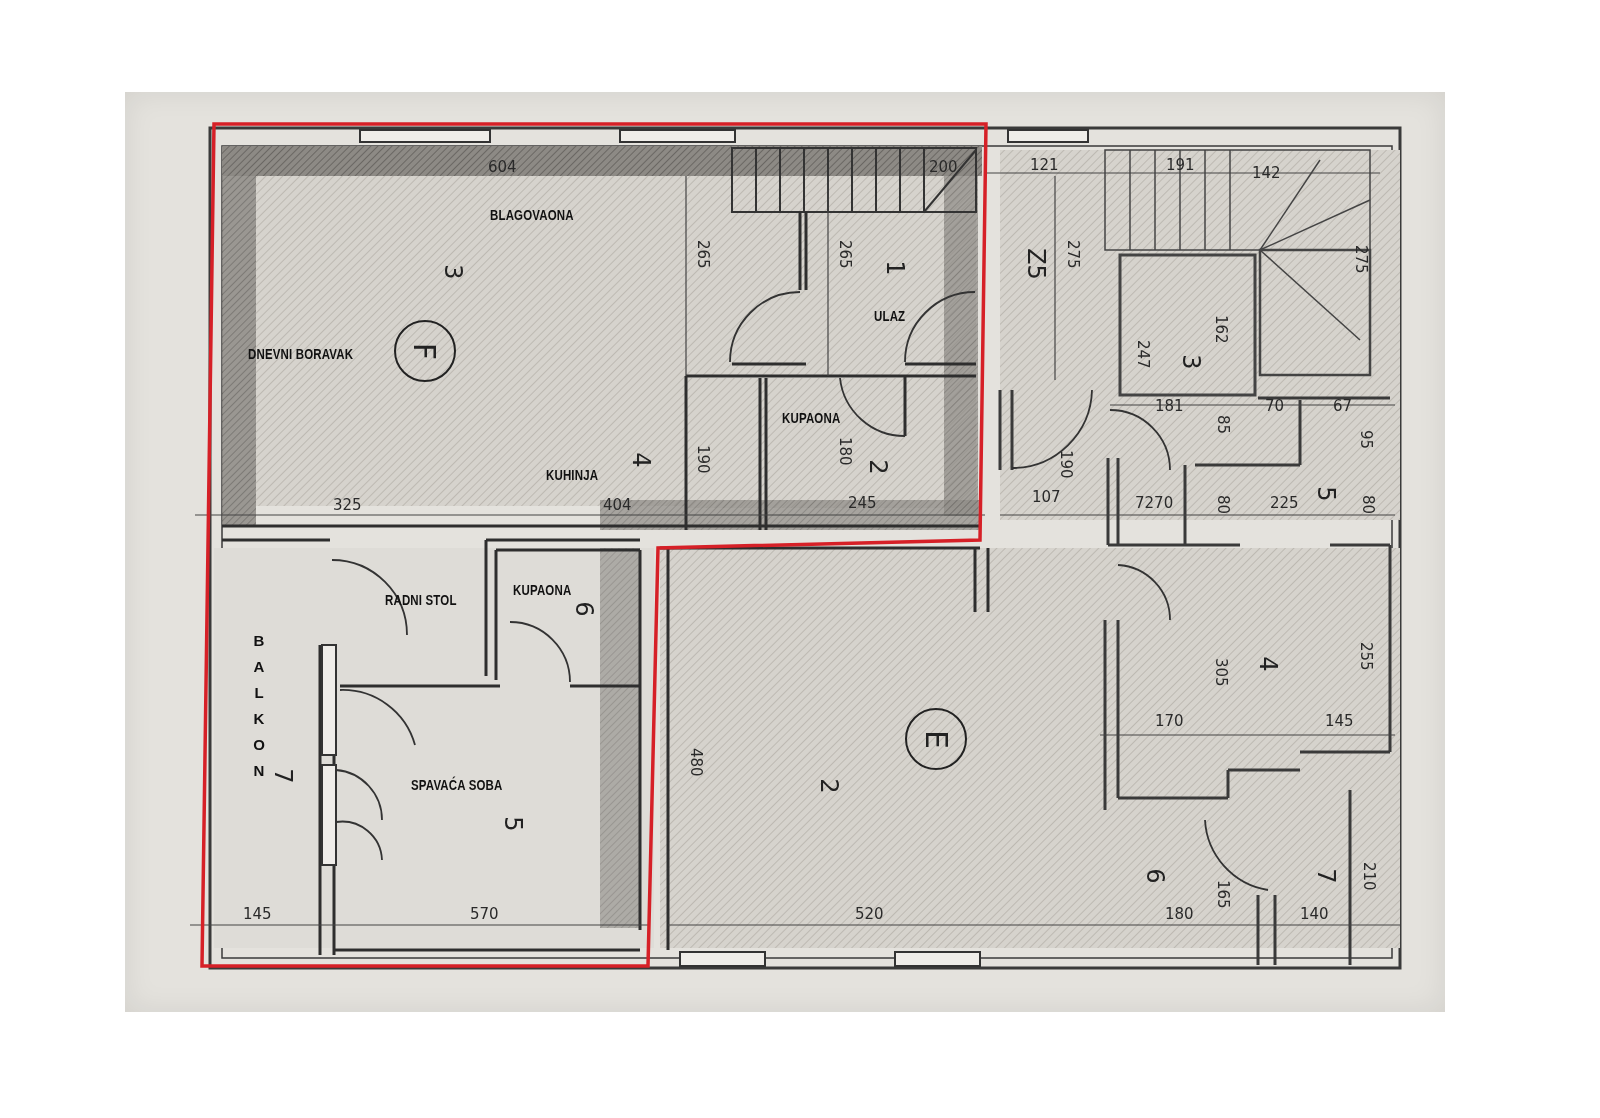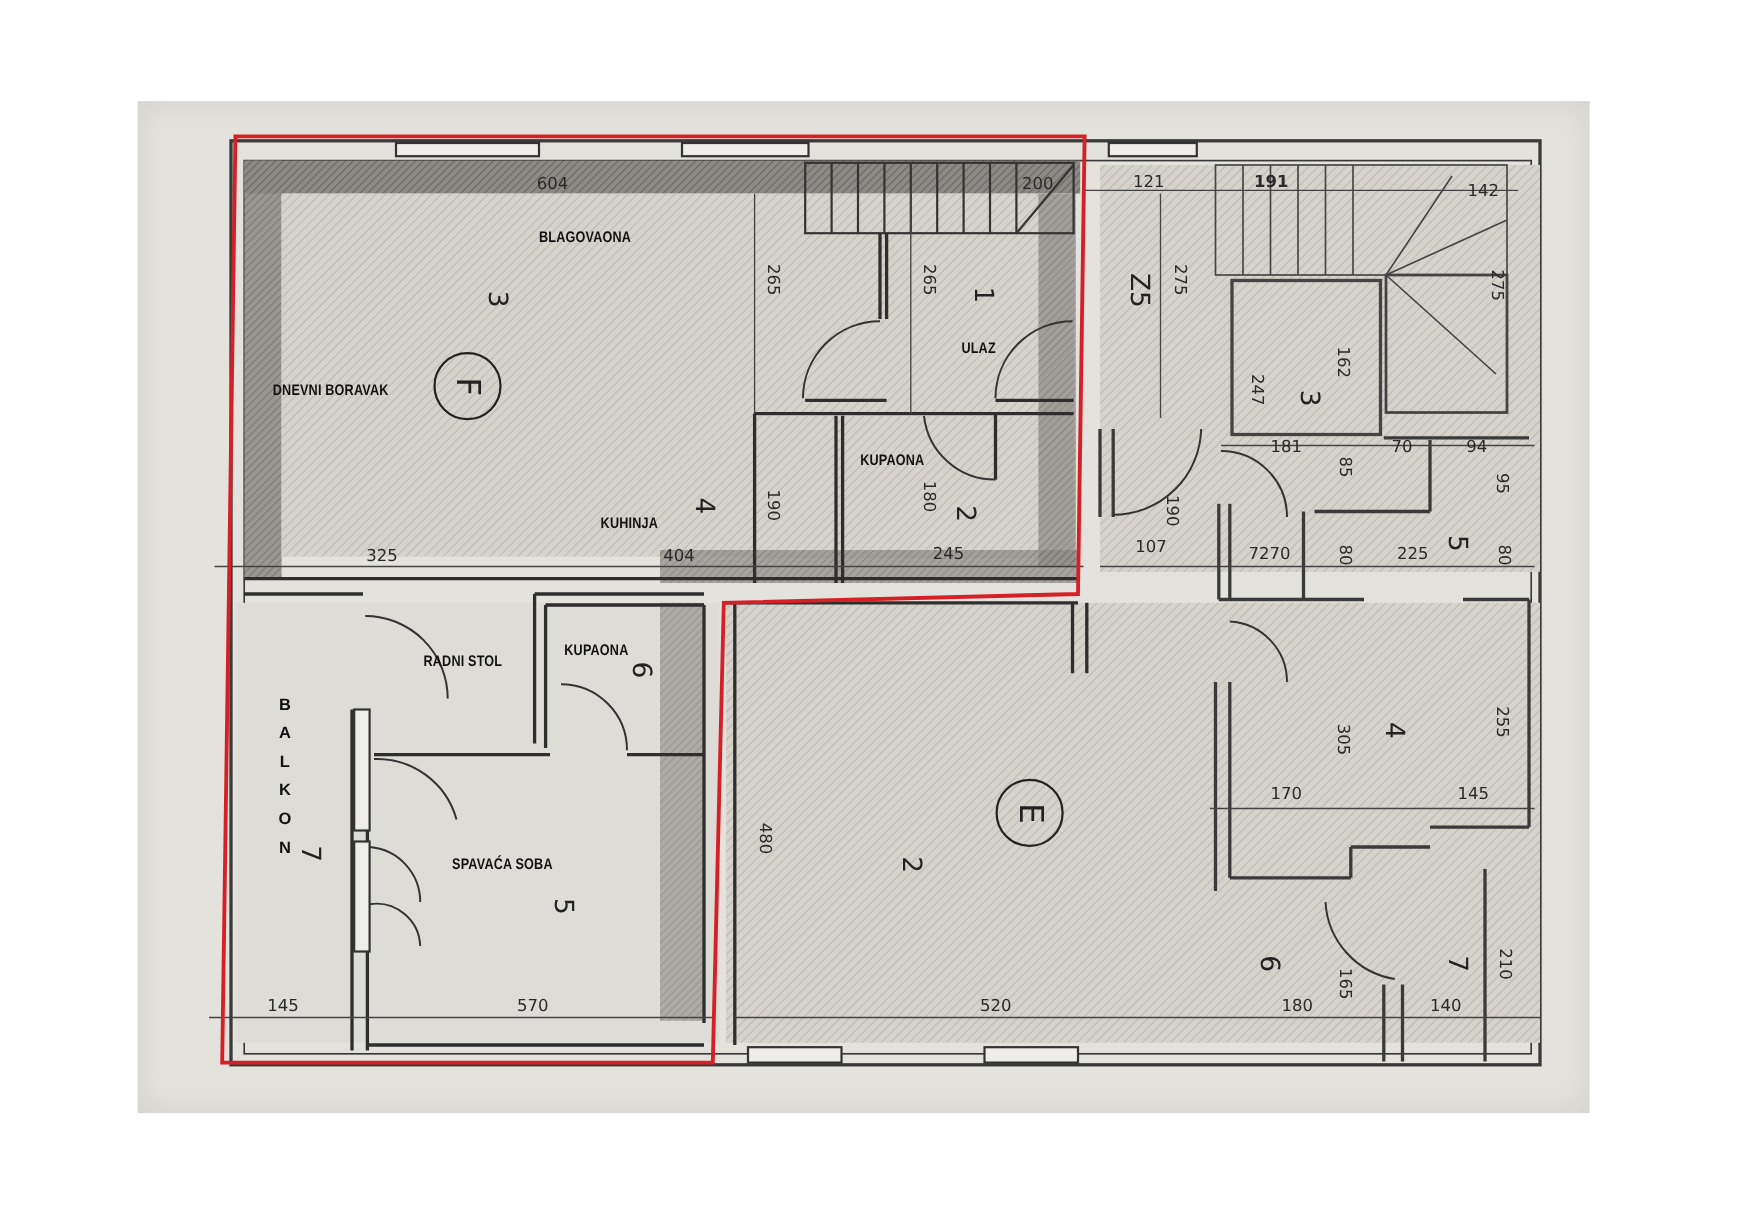--- a/index.html
+++ b/index.html
@@ -203,36 +203,36 @@
 <div class="num" style="left:1183px;top:348px;">3</div>
 <div class="num" style="left:1260px;top:650px;">4</div>
 <div class="num" style="left:1318px;top:480px;">5</div>
 <div class="num" style="left:1147px;top:862px;">6</div>
 <div class="num" style="left:1318px;top:862px;">7</div>
 <div class="num" style="left:1020px;top:250px;">Z5</div>
 
 <div class="dim" style="left:488px;top:158px;">604</div>
 <div class="dim" style="left:929px;top:158px;">200</div>
 <div class="dim" style="left:1030px;top:156px;text-align:center;">121</div>
-<div class="dim" style="left:1140px;top:156px;font-weight:bold;">191</div>
-<div class="dim" style="left:1334px;top:164px;text-align:right;">142</div>
+<div class="dim" style="left:1166px;top:156px;">191</div>
+<div class="dim" style="left:1252px;top:164px;text-align:right;">142</div>
 <div class="dim" style="left:1155px;top:397px;">181</div>
 <div class="dim" style="left:1265px;top:397px;">70</div>
-<div class="dim" style="left:1333px;top:397px;">94</div>
+<div class="dim" style="left:1333px;top:397px;">67</div>
 <div class="dim" style="left:1032px;top:488px;">107</div>
 <div class="dim" style="left:333px;top:496px;">325</div>
 <div class="dim" style="left:603px;top:496px;">404</div>
 <div class="dim" style="left:848px;top:494px;">245</div>
 <div class="dim" style="left:1135px;top:494px;">7270</div>
 <div class="dim" style="left:1270px;top:494px;">225</div>
 <div class="dim" style="left:1155px;top:712px;">170</div>
 <div class="dim" style="left:1325px;top:712px;">145</div>
 <div class="dim" style="left:243px;top:905px;">145</div>
 <div class="dim" style="left:470px;top:905px;">570</div>
-<div class="dim" style="left:855px;top:905px;margin-left:36px;">520</div>
+<div class="dim" style="left:855px;top:905px;">520</div>
 <div class="dim" style="left:1165px;top:905px;">180</div>
 <div class="dim" style="left:1300px;top:905px;">140</div>
 
 <div class="dimv" style="left:712px;top:240px;">265</div>
 <div class="dimv" style="left:854px;top:240px;">265</div>
 <div class="dimv" style="left:1082px;top:240px;">275</div>
 <div class="dimv" style="left:1370px;top:245px;">275</div>
 <div class="dimv" style="left:1230px;top:315px;">162</div>
 <div class="dimv" style="left:1152px;top:340px;">247</div>
 <div class="dimv" style="left:1232px;top:415px;">85</div>

